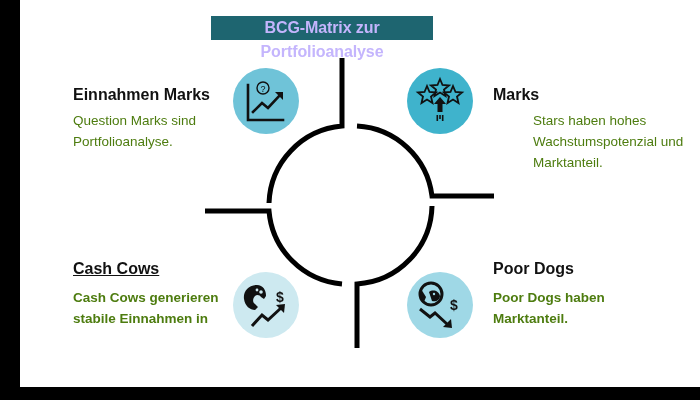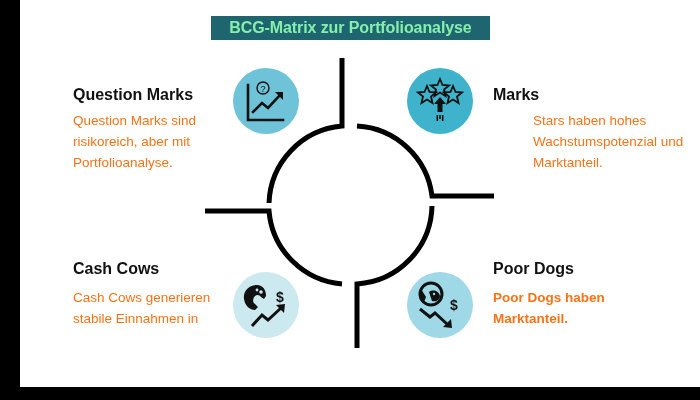--- a/index.html
+++ b/index.html
@@ -6,31 +6,31 @@
     body {
       width: 700px; height: 400px; position: relative; overflow: hidden;
       background: #000000;
       font-family: "Liberation Sans", sans-serif;
     }
     .canvas {
       position: absolute; left: 20px; top: 0; width: 680px; height: 387px;
       background: #ffffff;
     }
     .title-bar {
-      position: absolute; left: 211px; top: 16px; width: 279px; height: 24px;
-      background: #1e6570; color: #86efac;
+      position: absolute; left: 211px; top: 16px; width: 222px; height: 24px;
+      background: #1e6570; color: #c4b5fd;
       font-weight: bold; font-size: 16px; line-height: 24px; text-align: center;
       letter-spacing: -0.1px;
     }
     .quad-title {
       position: absolute; font-weight: bold; font-size: 16px; color: #111111;
       line-height: 20px; white-space: nowrap;
     }
     .quad-desc {
-      position: absolute; font-size: 13.5px; color: #f97316; line-height: 21px;
+      position: absolute; font-size: 13.5px; color: #4d7c0f; line-height: 21px;
       width: 190px;
     }
     .icon-circle {
       position: absolute; width: 66px; height: 66px; border-radius: 50%;
     }
     .icon-circle svg { position: absolute; left: 0; top: 0; }
     .diagram-svg { position: absolute; left: 0; top: 0; }
   </style>
 </head>
 <body>
@@ -45,24 +45,23 @@
     <path d="M 357 126 A 80 80 0 0 1 432 196 L 494 196"></path>
 
     <path d="M 205 211 L 269 211 A 80 80 0 0 0 342 284"></path>
 
     <path d="M 432 206 A 80 80 0 0 1 357 284 L 357 348"></path>
   </g>
 </svg>
 
 <div class="title-bar">BCG-Matrix zur Portfolioanalyse</div>
 
-<div class="quad-title" style="left:73px; top:85px;">Question Marks</div>
+<div class="quad-title" style="left:73px; top:85px;">Einnahmen Marks</div>
 <div class="quad-desc" style="left:73px; top:110px;">
   <div>Question Marks sind</div>
-  <div>risikoreich, aber mit</div>
   <div>Portfolioanalyse.</div>
 </div>
 <div class="icon-circle" style="left:233px; top:68px; background:#6fc3d8;">
   <svg width="66" height="66" viewBox="0 0 66 66">
     <g fill="none" stroke="#111" stroke-width="2.6" stroke-linecap="square">
       <path d="M 15 17 L 15 52 L 50 52"></path>
       <path d="M 20 44 L 29 35 L 35 40 L 47 27"></path>
     </g>
     <path d="M 42 24 L 50 24 L 50 32 Z" fill="#111"></path>
     <circle cx="30" cy="20" r="6" fill="none" stroke="#111" stroke-width="1.4"></circle>
@@ -83,22 +82,22 @@
       <polygon points="46,18 48.5,24 55,24.5 50,28.5 51.5,35 46,31.5 40.5,35 42,28.5 37,24.5 43.5,24"></polygon>
       <polygon points="33,11 35.5,17 42,17.5 37,21.5 38.5,28 33,24.5 27.5,28 29,21.5 24,17.5 30.5,17"></polygon>
     </g>
     <path d="M 33 29 L 39 36 L 35.5 36 L 35.5 44 L 30.5 44 L 30.5 36 L 27 36 Z" fill="#111"></path>
     <rect x="29.5" y="47" width="1.6" height="6" fill="#111"></rect>
     <rect x="32.2" y="47" width="1.6" height="4" fill="#111"></rect>
     <rect x="34.9" y="47" width="1.6" height="6" fill="#111"></rect>
   </svg>
 </div>
 
-<div class="quad-title" style="left:73px; top:259px;">Cash Cows</div>
-<div class="quad-desc" style="left:73px; top:287px;">
+<div class="quad-title" style="left:73px; top:259px;text-decoration:underline;">Cash Cows</div>
+<div class="quad-desc" style="left:73px; top:287px;font-weight:bold;">
   <div>Cash Cows generieren</div>
   <div>stabile Einnahmen in</div>
 </div>
 <div class="icon-circle" style="left:233px; top:272px; background:#cde9f0;">
   <svg width="66" height="66" viewBox="0 0 66 66">
     <path d="M 24 13 C 15 13 10 20 11 27 C 12 34 17 38 22 38 L 25 35 L 22 32 C 19 30 20 26 22 24 C 24 22 27 23 28 25 L 31 27 L 33 24 C 33 18 30 13 24 13 Z" fill="#111"></path>
     <circle cx="28" cy="20" r="1.8" fill="#cde9f0"></circle>
     <circle cx="24" cy="18" r="1.4" fill="#cde9f0"></circle>
     <text x="47" y="30" font-size="14" font-weight="bold" text-anchor="middle" fill="#111" font-family="Liberation Sans, sans-serif">$</text>
     <path d="M 19 54 L 29 43 L 35 48 L 48 36" fill="none" stroke="#111" stroke-width="3"></path>

